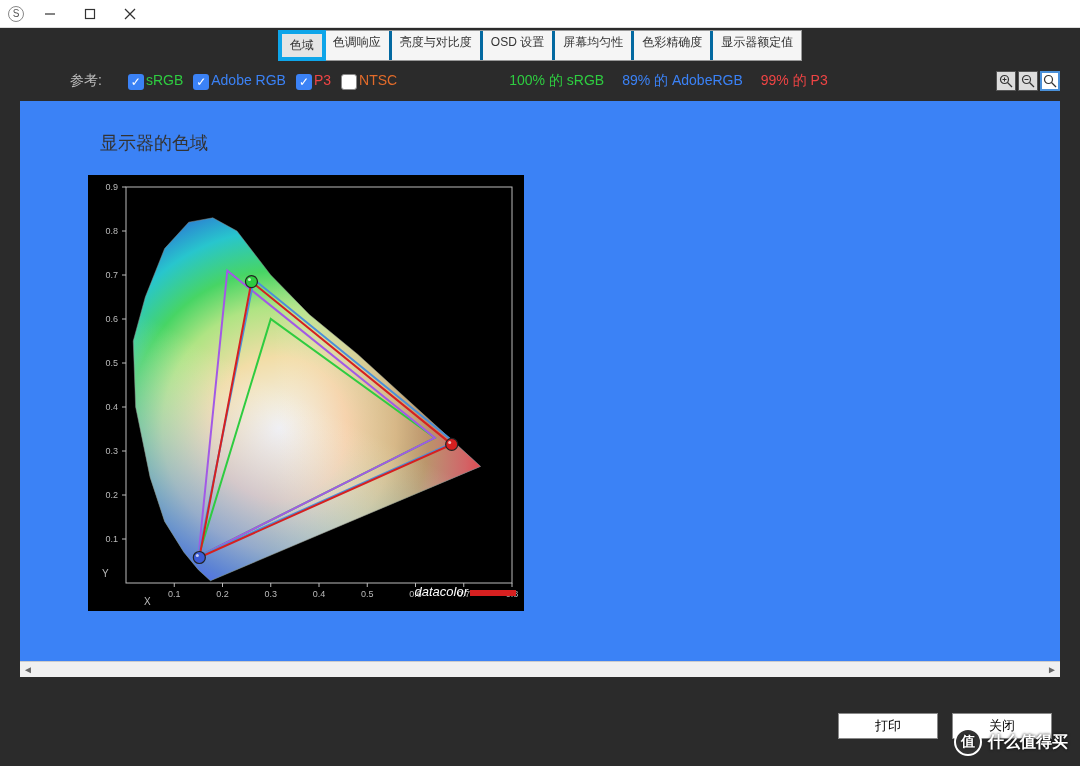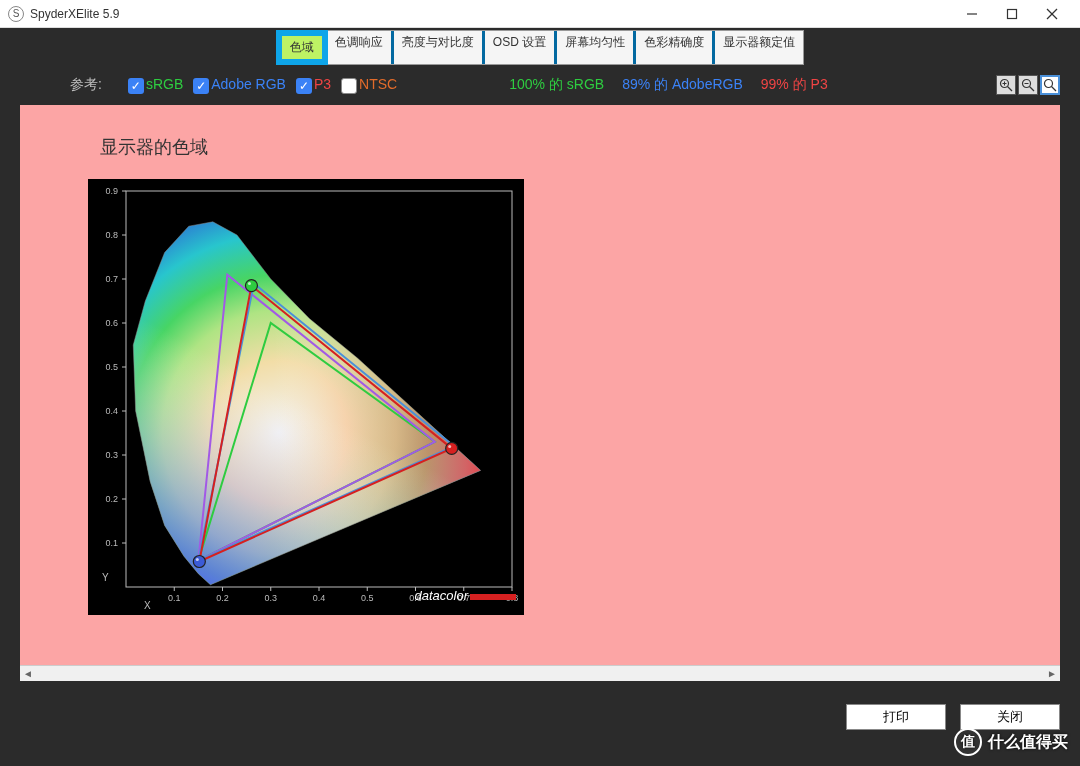--- a/index.html
+++ b/index.html
@@ -10,63 +10,62 @@
 .titlebar .title { font-size: 12px; color: #333; flex: 1; }
 .titlebar .win-btn { width: 40px; height: 28px; display: flex; align-items: center; justify-content: center; color: #333; }
 .titlebar .win-btn svg { width: 12px; height: 12px; }
 
 .app-body { background: #2b2b2b; height: calc(766px - 28px); position: relative; padding: 0; }
 
 .tabs-row { display: flex; justify-content: center; padding-top: 2px; }
 .tabs { display: flex; background: #fff; border: 1px solid #999; }
 .tab { padding: 3px 8px; font-size: 12px; color: #333; border-right: 3px solid #0369a1; background: #f5f5f5; cursor: pointer; }
 .tab:last-child { border-right: none; text-align: center; }
-.tab.active { background: #bef264; border: 6px solid #0ea5e9; margin: -1px; position: relative; }
+.tab.active { background: #e5e5e5; border: 4px solid #0ea5e9; margin: -1px; position: relative; }
 
 .ref-row { display: flex; align-items: center; padding: 10px 20px 6px 70px; gap: 22px; font-size: 14px; }
 .ref-label { color: #bbb; margin-right: 4px; }
 .chk { width: 16px; height: 16px; border-radius: 3px; display: inline-flex; align-items: center; justify-content: center; font-size: 12px; margin-right: 2px; vertical-align: middle; }
 .chk.checked { background: #3b82f6; color: #fff; }
 .chk.unchecked { background: #fff; border: 1px solid #888; }
 .lbl-srgb { color: #2ecc40; }
 .lbl-argb { color: #3b82f6; }
 .lbl-p3 { color: #ef4444; }
 .lbl-ntsc { color: #e26b2a; }
 .ref-row .spacer { width: 40px; }
 .cov { font-size: 14px; margin-left: 18px; }
 .zoom-group { margin-left: auto; display: flex; gap: 2px; }
 .zoom-btn { width: 20px; height: 20px; border: 1px solid #555; background: #ddd; display: flex; align-items: center; justify-content: center; }
 .zoom-btn.active { border: 2px solid #4a90d9; background: #fff; }
 .zoom-btn svg { width: 14px; height: 14px; }
 
-.canvas-wrap { margin: 4px 20px 0 20px; background: #fca5a5; height: 576px; position: relative; overflow: hidden; }
+.canvas-wrap { margin: 4px 20px 0 20px; background: #3b82f6; height: 576px; position: relative; overflow: hidden; }
 .canvas-inner { padding: 30px 0 0 68px; }
 .chart-title { font-size: 18px; color: #333; margin-bottom: 20px; margin-left: 12px; }
 
 .chart { position: relative; width: 436px; height: 436px; background: #000; }
 
 .hscroll { position: absolute; left: 0; right: 0; bottom: 0; height: 16px; background: #f0f0f0; border-top: 1px solid #ccc; display: flex; align-items: center; }
 .hscroll .arrow { width: 16px; height: 16px; display: flex; align-items: center; justify-content: center; color: #666; font-size: 10px; }
 .hscroll .track { flex: 1; }
 
-.footer { position: absolute; bottom: 0; left: 0; right: 0; height: 62px; display: flex; justify-content: flex-end; padding: 0 20px 18px 0; gap: 14px; }
+.footer { position: absolute; bottom: 0; left: 0; right: 8px; height: 62px; display: flex; align-items: center; justify-content: flex-end; padding: 0 20px 18px 0; gap: 14px; }
 .footer-btn { width: 100px; height: 26px; background: #fff; border: 1px solid #888; font-size: 13px; display: flex; align-items: center; justify-content: center; cursor: pointer; }
 
 .watermark { position: absolute; right: 12px; bottom: 10px; display: flex; align-items: center; gap: 6px; color: #fff; font-size: 16px; font-weight: bold; text-shadow: 0 0 3px #000; }
 .watermark .badge { width: 28px; height: 28px; border-radius: 50%; background: #333; color: #fff; display: flex; align-items: center; justify-content: center; font-size: 14px; border: 2px solid #fff; }
 
 .brand { position: absolute; right: 8px; bottom: 12px; color: #fff; font-size: 13px; font-weight: normal; font-style: italic; }
 .brand .bar { display: inline-block; width: 46px; height: 6px; background: #d62020; margin-left: 2px; vertical-align: middle; }
 </style>
 </head>
 <body>
 
 <div class="titlebar">
   <div class="app-icon">S</div>
-  <div class="title">SpyderXElite 5.9</div>
   <div class="win-btn">
       <svg viewBox="0 0 12 12">
         <line x1="1" y1="6" x2="11" y2="6" stroke="#333" stroke-width="1.2"></line>
       </svg>
     </div>
   <div class="win-btn">
       <svg viewBox="0 0 12 12">
         <rect x="1.5" y="1.5" width="9" height="9" fill="none" stroke="#333" stroke-width="1.2"></rect>
       </svg>
     </div>

